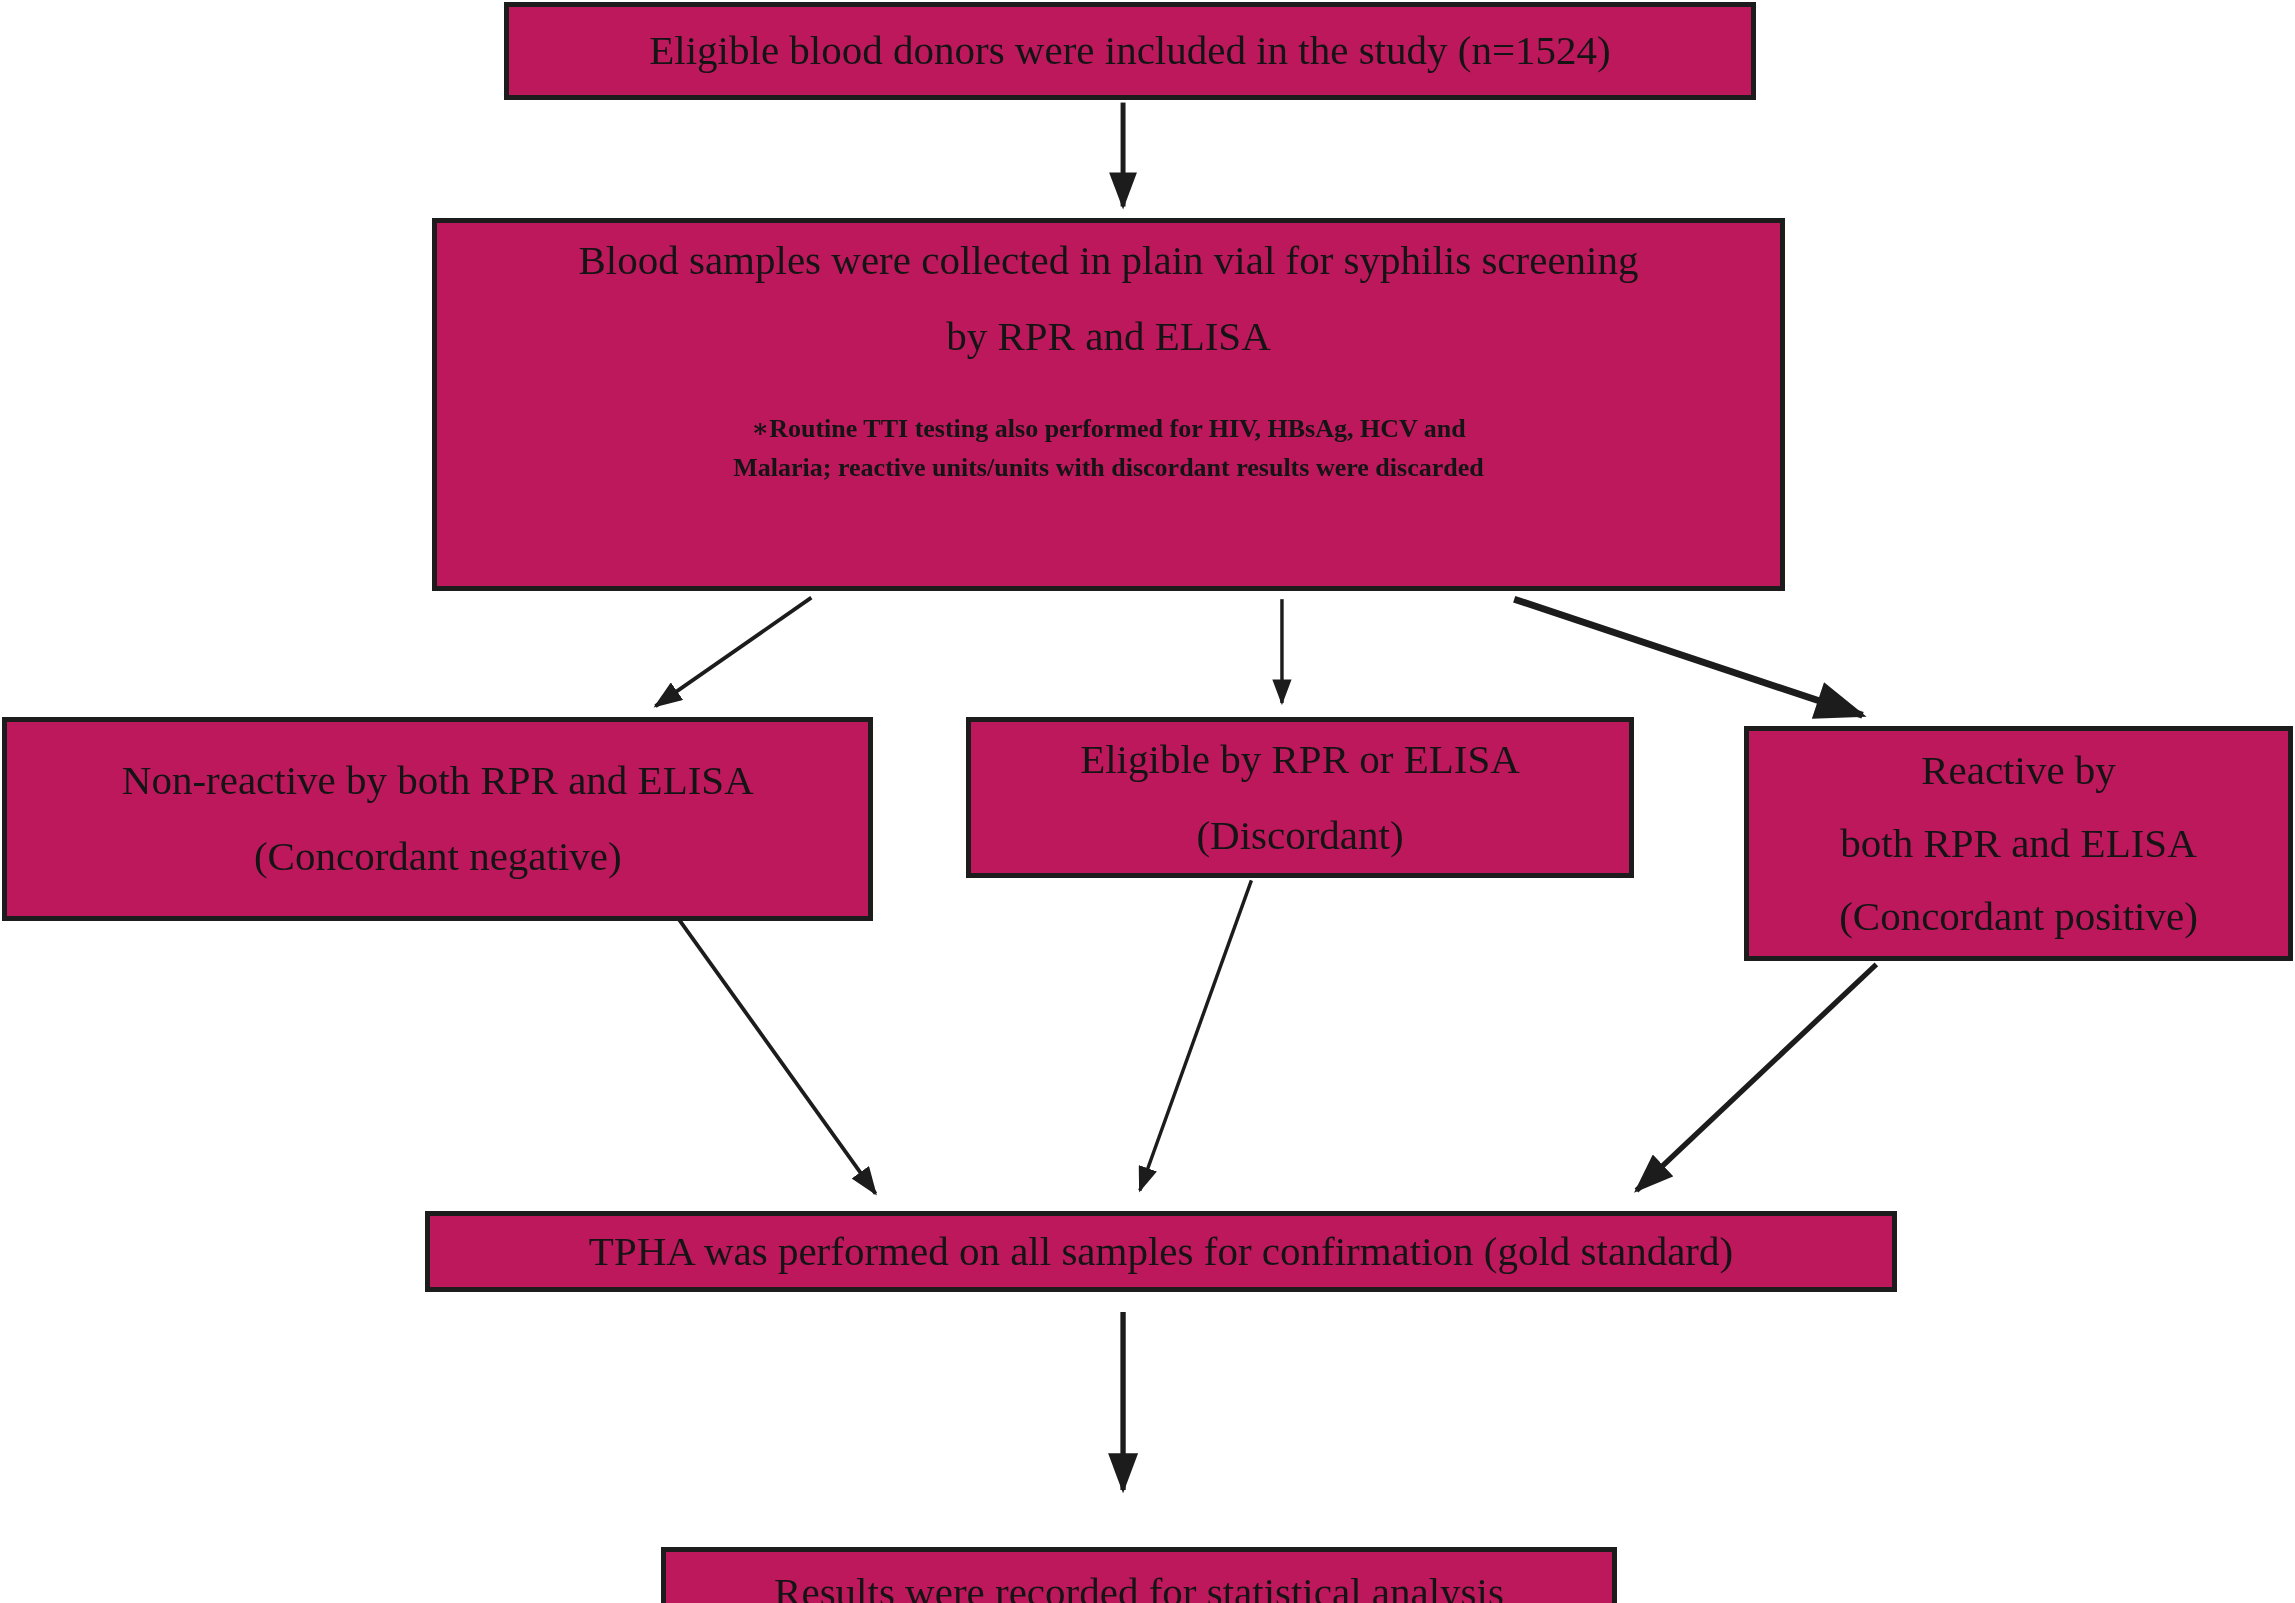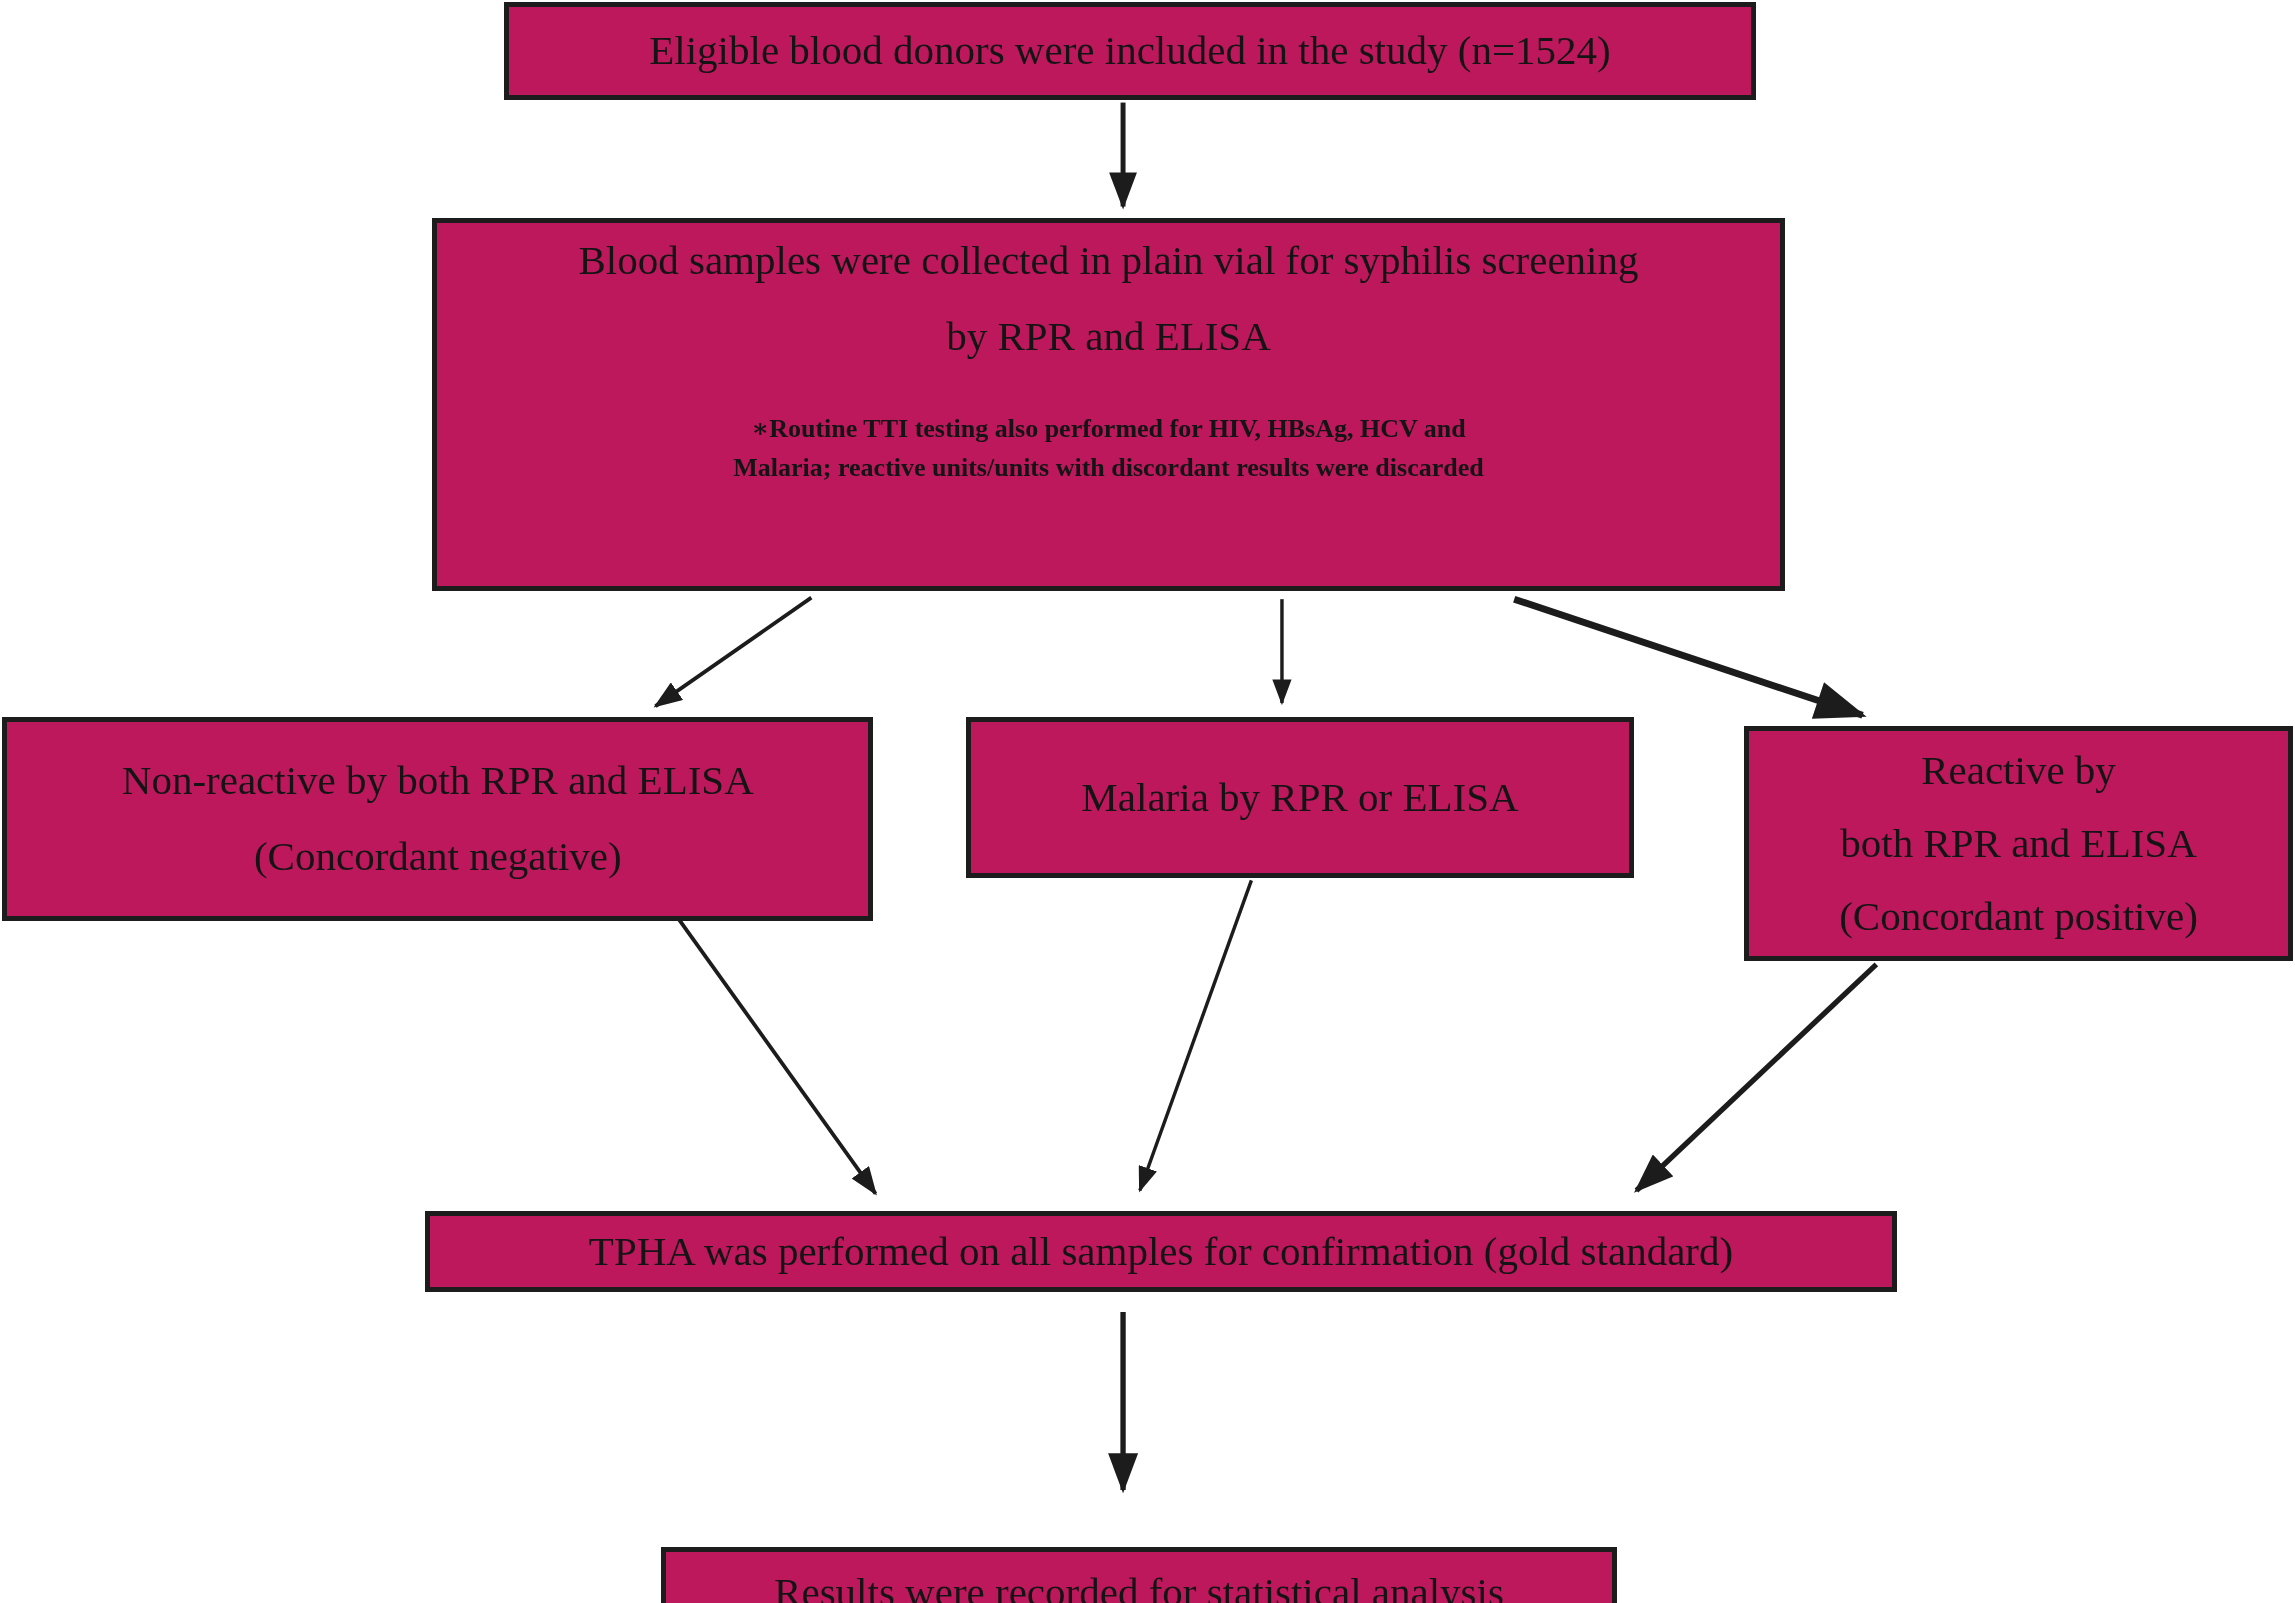--- a/index.html
+++ b/index.html
@@ -89,21 +89,22 @@
       <div class="line">Malaria; reactive units/units with discordant results were discarded</div>
     </div>
   </div>
 
   <div class="box" id="box-neg">
     <div class="line">Non-reactive by both RPR and ELISA</div>
     <div class="line">(Concordant negative)</div>
   </div>
 
   <div class="box" id="box-disc">
-    <div class="line">Malaria by RPR or ELISA</div>
+    <div class="line">Eligible by RPR or ELISA</div>
+    <div class="line">(Discordant)</div>
   </div>
 
   <div class="box" id="box-pos">
     <div class="line">Reactive by</div>
     <div class="line">both RPR and ELISA</div>
     <div class="line">(Concordant positive)</div>
   </div>
 
   <div class="box" id="box-tpha">
     <div class="line">TPHA was performed on all samples for confirmation (gold standard)</div>

